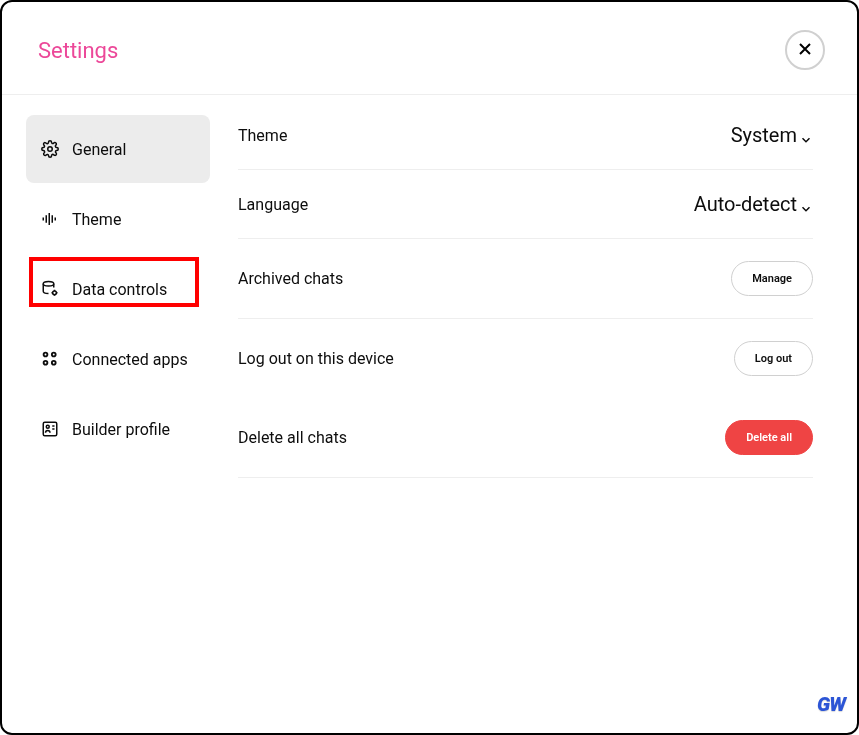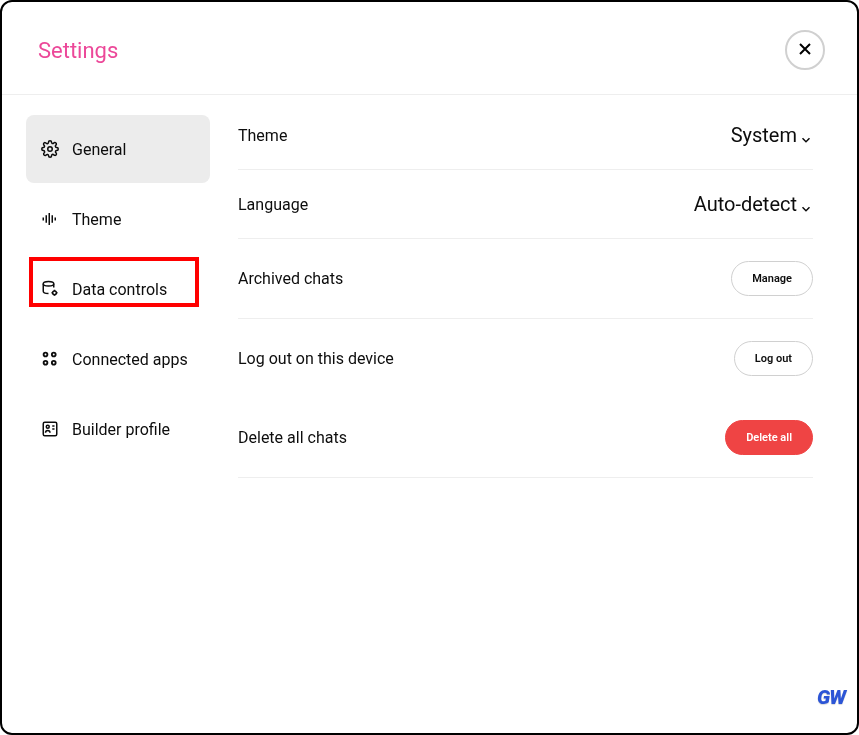--- a/index.html
+++ b/index.html
@@ -137,21 +137,21 @@
       cursor: pointer;
       color: #0d0d0d;
     }
     .btn.danger {
       background: #ef4444;
       color: #fff;
       border-color: #ef4444;
     }
     .watermark {
       position: absolute;
-      bottom: 24px;
+      bottom: 17px;
       right: 12px;
       font-size: 20px;
       font-weight: 900;
       font-style: italic;
       color: #2c55d6;
       letter-spacing: -1px;
       text-shadow: 0 1px 1px rgba(0,0,0,0.15);
     }
   </style>
 </head>

